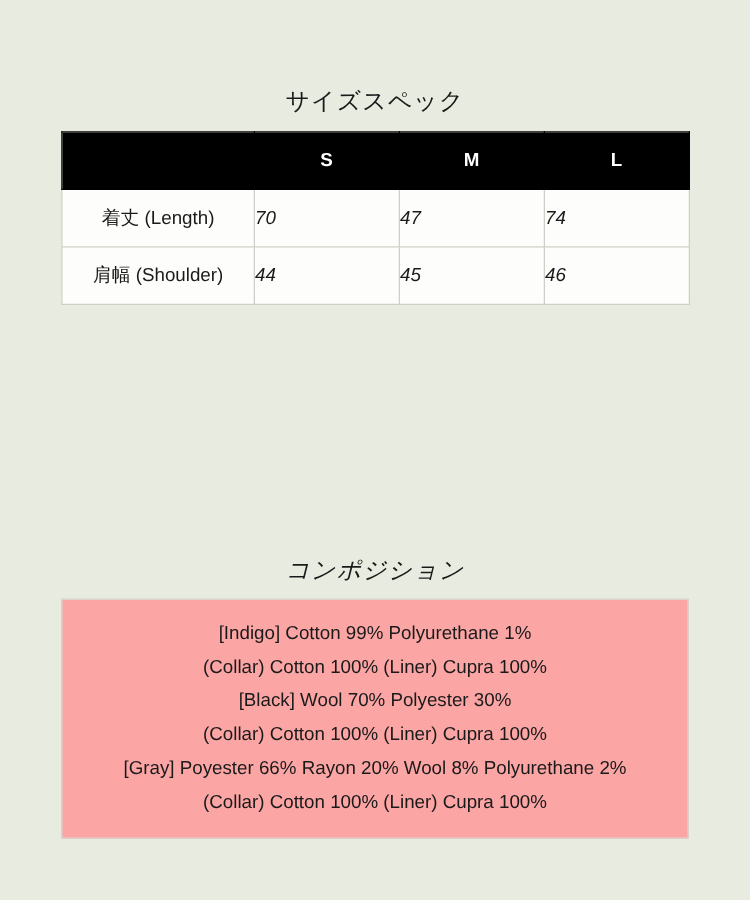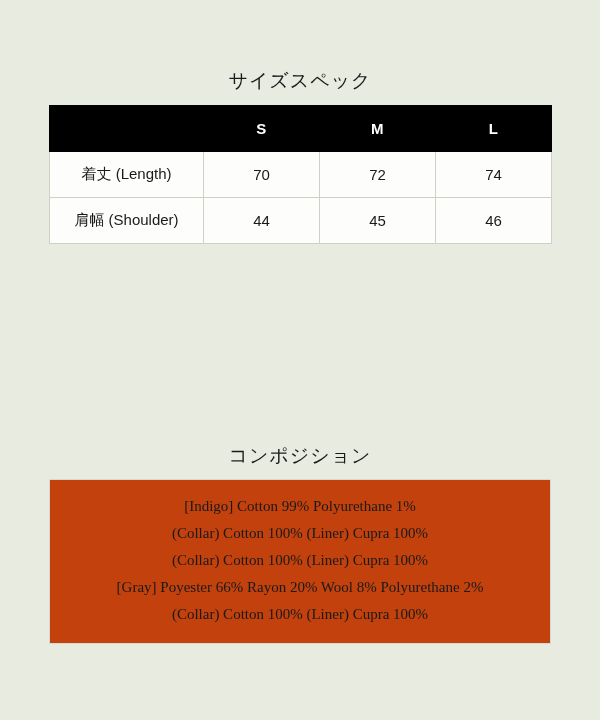--- a/index.html
+++ b/index.html
@@ -65,39 +65,39 @@
     background: #000000;
   }
   .col-label { width: 154px; }
   .col-size  { width: 116px; }
   td.row-label {
     text-align: center;
     padding-left: 14px;
     font-size: 15px;
   }
   td.val {
-    text-align: center;
     font-size: 15px;
+    font-style: italic;
   }
   #comp-title {
     position: absolute;
     top: 443px;
     left: 0;
     width: 600px;
+    font-style: italic;
   }
   .comp-box {
     position: absolute;
     top: 479px;
     left: 49px;
     width: 502px;
     box-sizing: border-box;
-    background: #c2410c;
+    background: #fca5a5;
     border: 1px solid #d8d8d2;
     padding: 13px 8px 15px 8px;
-    font-family: Liberation Serif, serif;
   }
   .comp-line {
     text-align: center;
     font-size: 15px;
     line-height: 27px;
     color: #1a1a1a;
     white-space: nowrap;
   }
 </style>
 </head>
@@ -120,36 +120,37 @@
           <th class="corner"></th>
           <th>S</th>
           <th>M</th>
           <th>L</th>
         </tr>
       </thead>
       <tbody>
         <tr>
           <td class="row-label">着丈 (Length)</td>
           <td class="val">70</td>
-          <td class="val">72</td>
+          <td class="val">47</td>
           <td class="val">74</td>
         </tr>
         <tr>
           <td class="row-label">肩幅 (Shoulder)</td>
           <td class="val">44</td>
           <td class="val">45</td>
           <td class="val">46</td>
         </tr>
       </tbody>
     </table>
   </div>
 
   <div class="section-title" id="comp-title">コンポジション</div>
 
   <div class="comp-box">
     <div class="comp-line">[Indigo] Cotton 99% Polyurethane 1%</div>
     <div class="comp-line">(Collar) Cotton 100% (Liner) Cupra 100%</div>
+    <div class="comp-line">[Black] Wool 70% Polyester 30%</div>
     <div class="comp-line">(Collar) Cotton 100% (Liner) Cupra 100%</div>
     <div class="comp-line">[Gray] Poyester 66% Rayon 20% Wool 8% Polyurethane 2%</div>
     <div class="comp-line">(Collar) Cotton 100% (Liner) Cupra 100%</div>
   </div>
 
 </div>
 
 </body></html>

